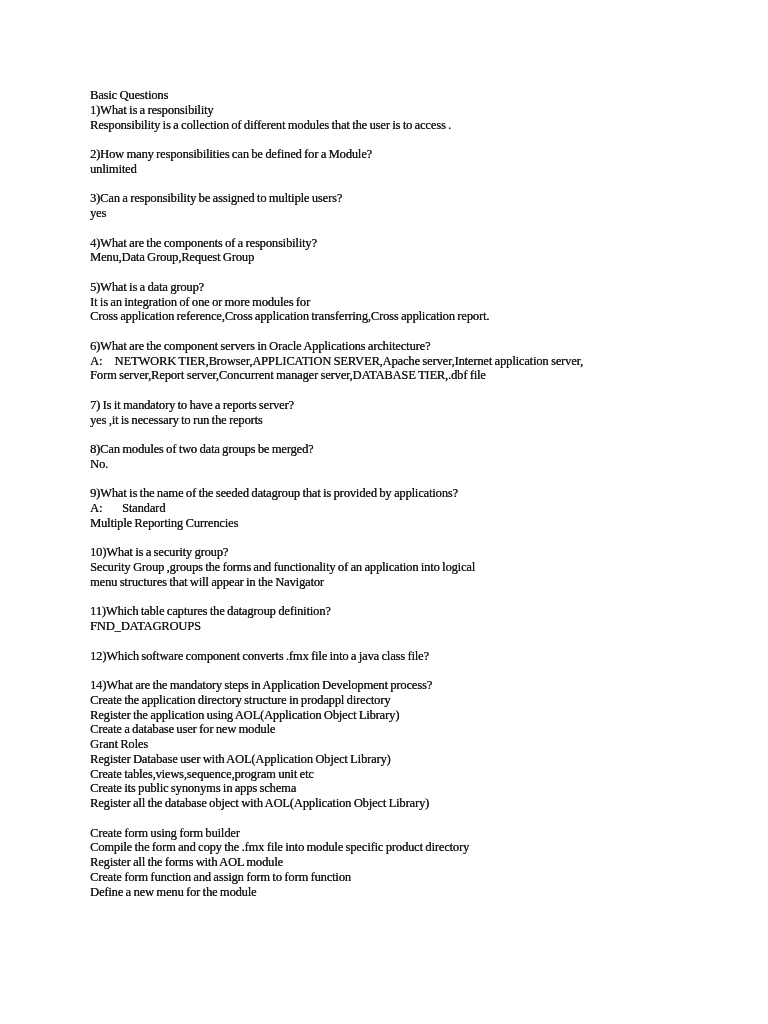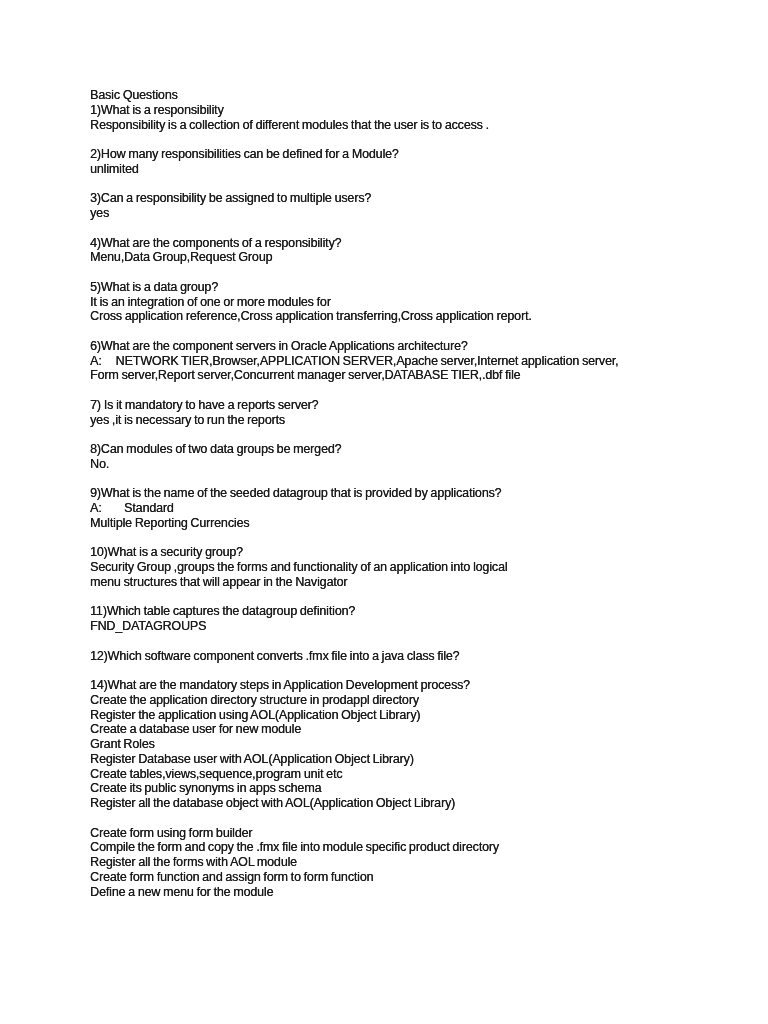--- a/index.html
+++ b/index.html
@@ -12,21 +12,21 @@
     width: 768px;
     height: 1024px;
     background: #ffffff;
     overflow: hidden;
   }
   .doc-content {
     position: absolute;
     left: 90px;
     top: 88px;
     width: 640px;
-    font-family: Liberation Sans, sans-serif;
+    font-family: Liberation Serif, serif;
     font-size: 12.5px;
     line-height: 14.75px;
     letter-spacing: -0.15px;
     word-spacing: -0.5px;
     color: #1b1b1b;
     white-space: pre-wrap;
     text-shadow: 0.25px 0 0 currentColor; 
   }
   .line {
     min-height: 14.75px;

